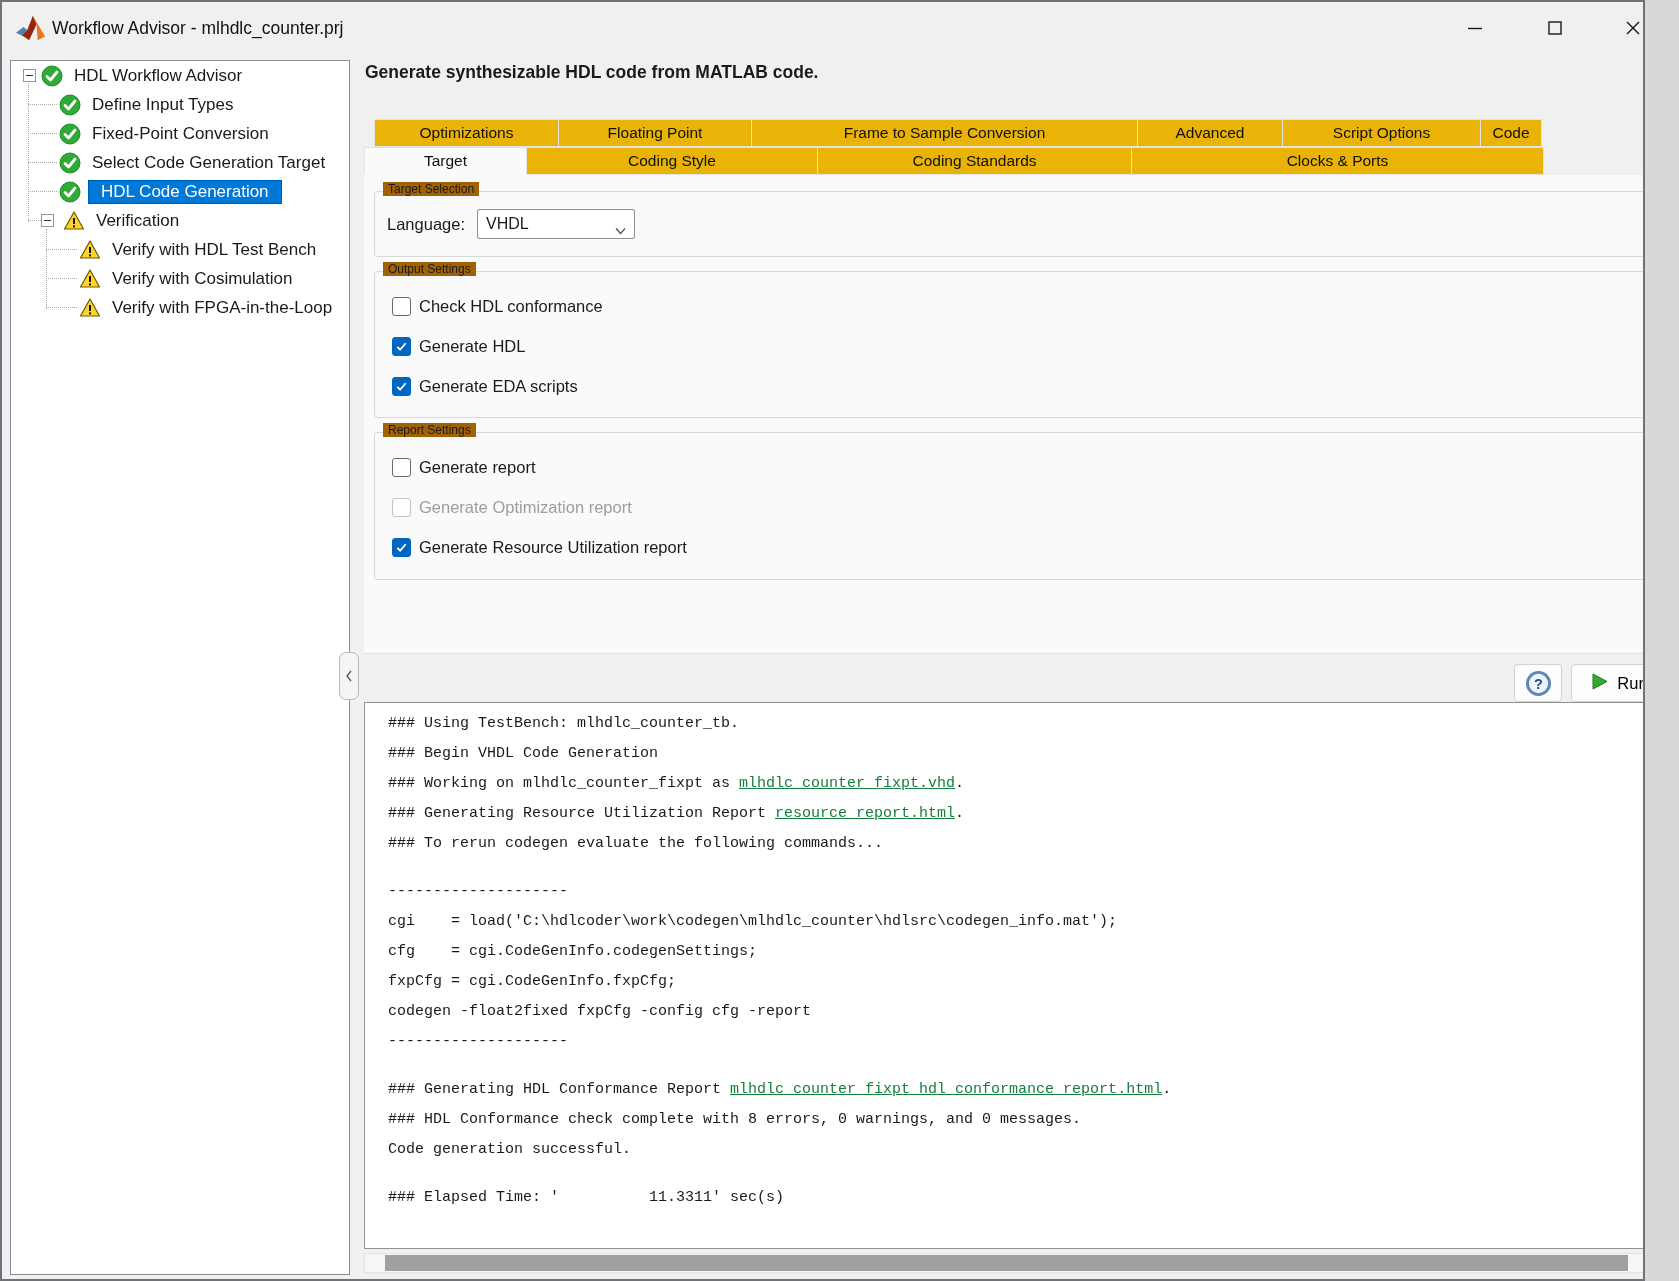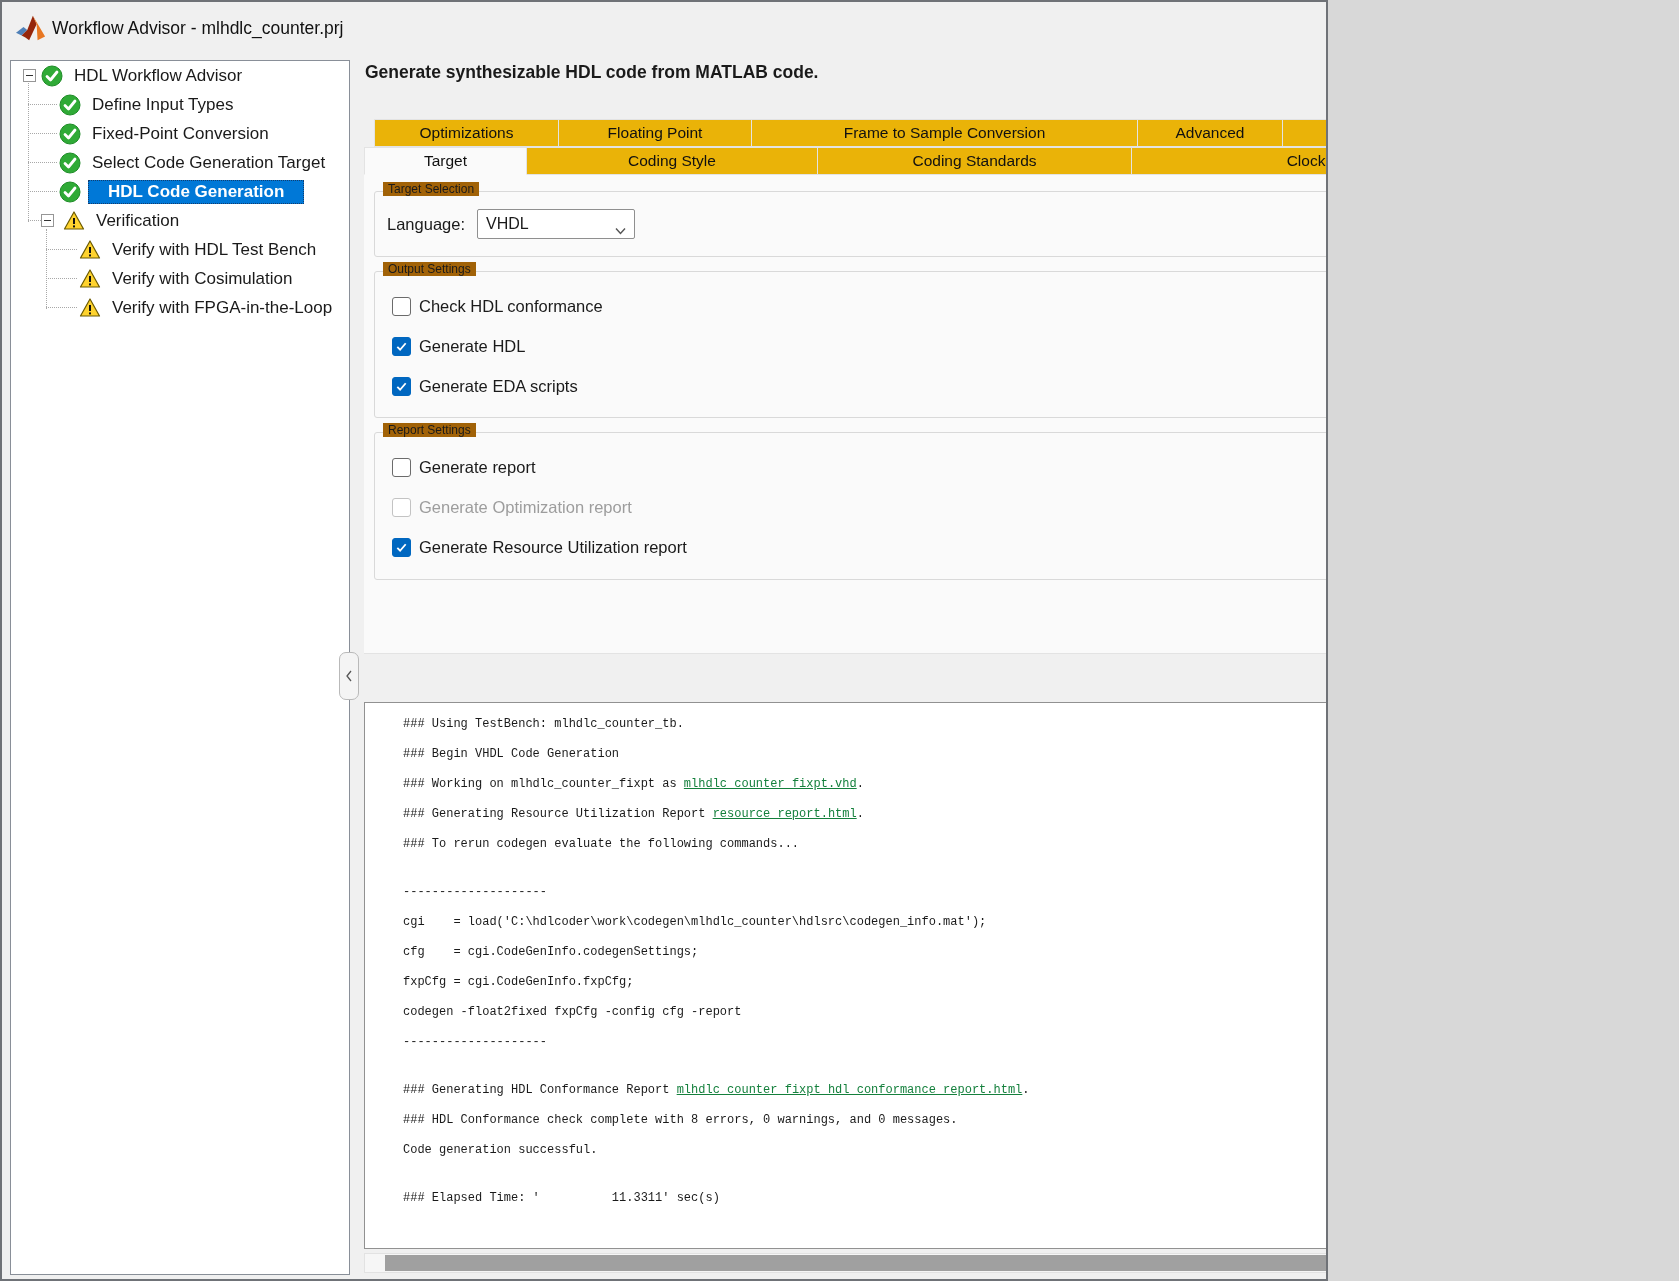--- a/index.html
+++ b/index.html
@@ -1,16 +1,16 @@
 <!DOCTYPE html>
 <html><head>
 <meta charset="utf-8">
 <style>
   html,body{margin:0;padding:0;background:#d8d8d8;}
-  .window{position:relative;width:1328px;height:1281px;box-sizing:border-box;
+  .window{position:relative;width:1645px;height:1281px;box-sizing:border-box;
     background:#f0f0f0;border:2px solid #6f7277;overflow:hidden;
     font-family:"Liberation Sans",sans-serif;color:#1a1a1a;}
   
   .titlebar{position:absolute;left:0;top:0;right:0;height:52px;background:#f0f0f0;}
   .app-icon{position:absolute;left:14px;top:12px;width:30px;height:28px;}
   .title-text{position:absolute;left:50px;top:0;height:52px;display:flex;align-items:center;
     font-size:17.5px;color:#111;}
   .winbtn{position:absolute;top:6px;width:50px;height:40px;display:flex;align-items:center;
     justify-content:center;background:transparent;border:none;cursor:default;}
   .winbtn.min{left:1448px;} .winbtn.max{left:1528px;} .winbtn.close{left:1606px;}
@@ -24,21 +24,21 @@
   .trow.l2::before{left:35px;width:31px;}
   .vline{position:absolute;width:0;border-left:1px dotted #a8a8a8;}
   .expander{position:absolute;top:8px;width:13px;height:13px;box-sizing:border-box;background:#fff;
     border:1px solid #969696;display:flex;align-items:center;justify-content:center;z-index:2;}
   .expander i{display:block;width:7px;height:1px;background:#333;}
   .l0 .expander{left:12px;} .l1 .expander{left:30px;}
   .licon{width:22px;height:22px;flex:0 0 22px;}
   .l0 .licon{margin-left:30px;} .l1 .licon{margin-left:48px;}
   .l1.haskids .licon{margin-left:52px;} .l2 .licon{margin-left:68px;}
   .tlabel{margin-left:7px;padding:2px 4px;}
-  .trow.selected .tlabel{background:#0078d7;color:#fff;border:1px dotted #123d6e;padding:1px 19px;font-weight:bold;}
+  .trow.selected .tlabel{background:#0078d7;color:#fff;border:1px dotted #123d6e;padding:1px 12px;}
   
   .collapse-handle{position:absolute;left:337px;top:650px;width:18px;height:46px;background:#f4f4f4;
     border:1px solid #b9b9b9;border-radius:7px;z-index:5;display:flex;align-items:center;
     justify-content:center;font-size:13px;color:#555;}
   
   .heading{position:absolute;left:363px;top:60px;font-size:17.5px;font-weight:bold;}
   .tabstrip{position:absolute;left:362px;top:117px;width:1183px;}
   .tabrow{display:flex;height:28px;}
   .tabrow.r1{margin-left:10px;}
   .tab{box-sizing:border-box;height:28px;display:flex;align-items:center;justify-content:center;
@@ -68,22 +68,22 @@
   .runrow{position:absolute;left:362px;top:653px;width:1311px;height:56px;background:#f0f0f0;}
   .btn{position:absolute;top:9px;height:38px;box-sizing:border-box;background:#fdfdfd;
     border:1px solid #d2d2d2;border-radius:4px;display:flex;align-items:center;justify-content:center;}
   .btn.help{right:113px;width:48px;}
   .btn.run{right:8px;width:96px;font-size:16.5px;}
   .btn.run .runlabel{margin-left:8px;}
   
   .console{position:absolute;left:362px;top:700px;width:1311px;height:547px;background:#fff;
     border:1px solid #919191;box-sizing:border-box;}
   .console-inner{position:absolute;left:0;top:0;right:30px;bottom:0;overflow:hidden;
-    padding:6px 0 0 38px;font-family:"Liberation Mono","DejaVu Sans Mono",monospace;
-    font-size:12px;color:#1a1a1a;}
+    padding:6px 0 0 23px;font-family:"Liberation Mono","DejaVu Sans Mono",monospace;
+    font-size:15px;color:#1a1a1a;}
   .cline{height:30px;line-height:30px;white-space:pre;}
   .cline.blank{height:18px;}
   .cline a{color:#15803d;text-decoration:underline;cursor:pointer;}
   .vscroll{position:absolute;right:0;top:0;bottom:0;width:29px;background:#f0f0f0;
     border-left:1px solid #e2e2e2;}
   .vthumb{position:absolute;left:4px;right:4px;top:20%;height:69%;background:#a0a0a0;}
   .hscroll{position:absolute;left:362px;top:1251px;width:1311px;height:20px;background:#f6f6f6;
     border:1px solid #e2e2e2;box-sizing:border-box;}
   .hthumb{position:absolute;left:1.5%;width:95%;top:1px;bottom:1px;background:#a0a0a0;}
 </style>

